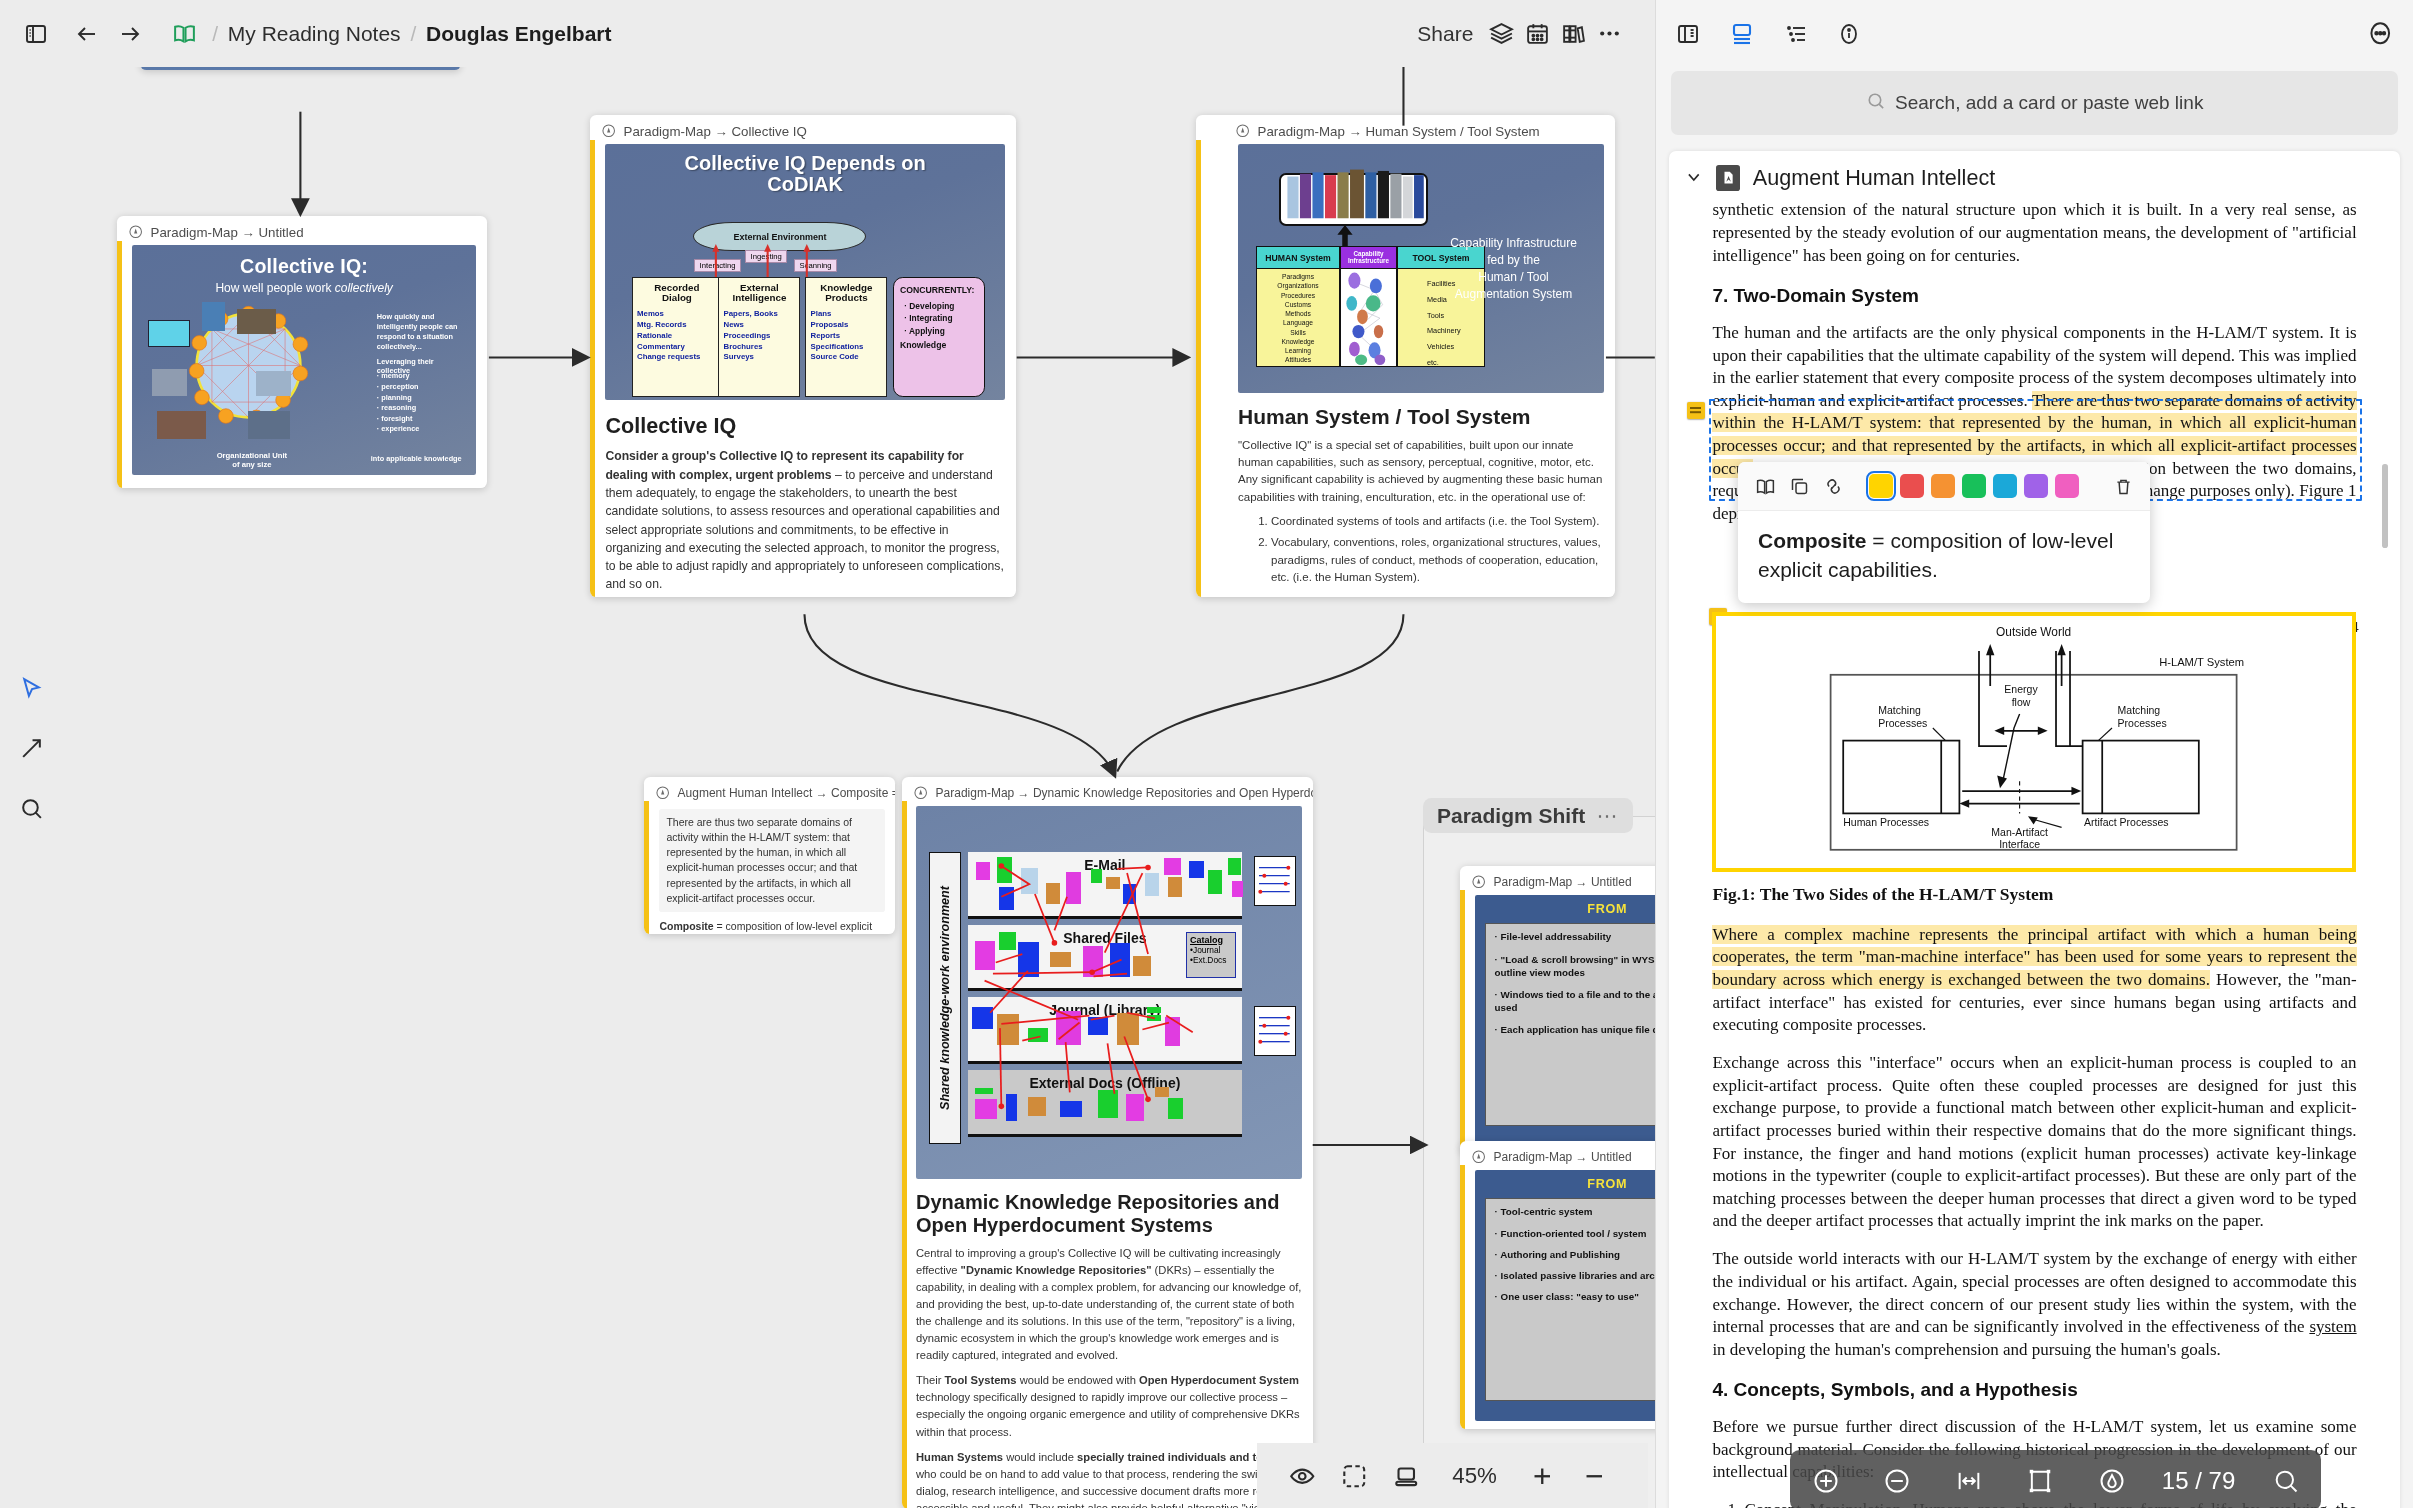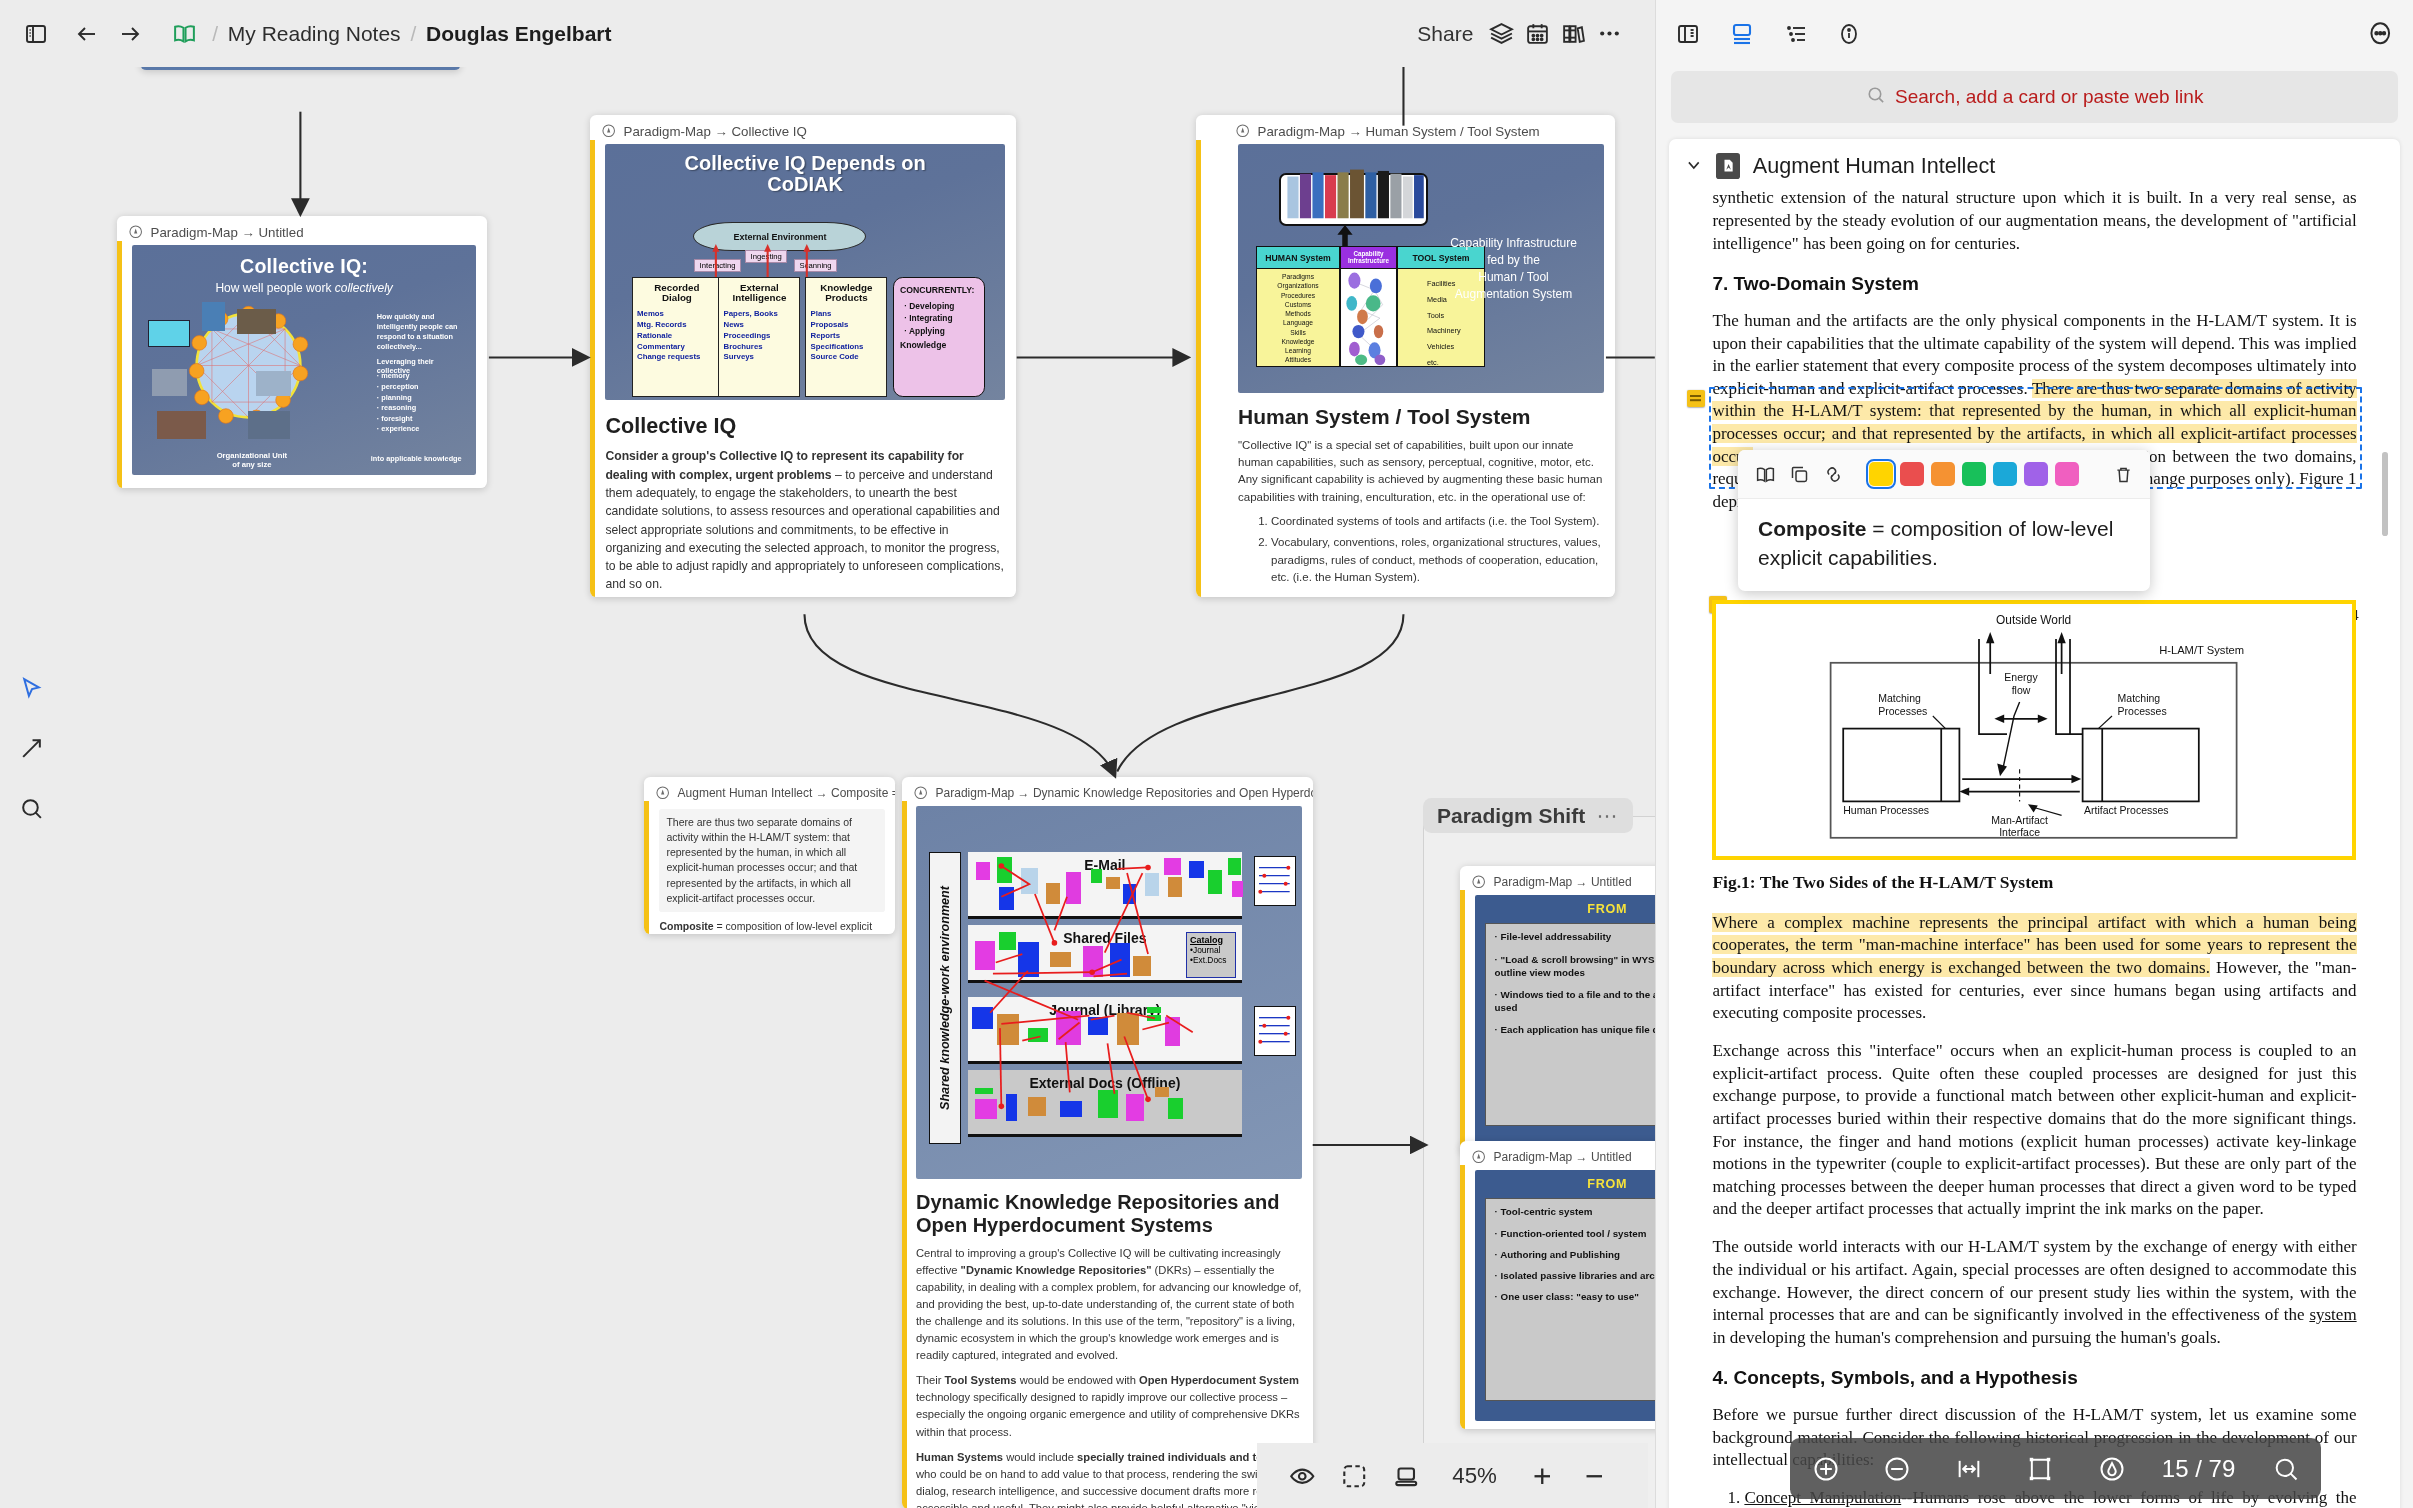--- a/index.html
+++ b/index.html
@@ -61,22 +61,22 @@
   .grouppill { position:absolute; background:#dedede; border-radius:8.4px; display:flex;
      align-items:center; gap:11.2px; padding:5.6px 14px; }
   .grouppill .gname { font-weight:700; font-size:21px; color:#3b3b3b; }
   .grouppill .gdots { color:#6d6d6d; font-size:21px; letter-spacing:1.4px;}
 
   
   .reader { position:relative; width:758px; height:1508px; background:#f4f4f4;
      border-left:0.7px solid #dcdcdc; }
   .reader-top { height:67px; display:flex; align-items:center; padding:0 15.4px; gap:19.6px; }
   .reader-top .r-icon { width:34px;height:34px;display:flex;align-items:center;justify-content:center;cursor:pointer;}
-  .searchbar { margin:4.2px 15.4px 0 15.4px; height:52px; background:#e6e6e6; border-radius:7px;
-     display:flex; align-items:center; justify-content:center; gap:9.8px; color:#b91c1c; font-size:19px; cursor:text;}
+  .searchbar { margin:4.2px 15.4px 0 15.4px; height:64px; background:#e6e6e6; border-radius:7px;
+     display:flex; align-items:center; justify-content:center; gap:9.8px; color:#404040; font-size:19px; cursor:text;}
   .doc-card { margin:15.4px 12.6px 0 12.6px; background:#fff; border-radius:7px;
      box-shadow:0 0.7px 4.2px rgba(0,0,0,.10); height:1411px; position:relative; overflow:hidden;}
   .doc-head { display:flex; align-items:center; gap:12.6px; padding:14px 15.4px 8.4px 15.4px; }
   .pdfbadge { width:24px;height:26.5px;background:#4a4a4a;border-radius:2.8px; display:flex;
      align-items:center;justify-content:center;color:#fff;font-size:13.3px;font-weight:700;}
   .doc-title { font-size:21.6px; color:#1d1d1d; }
   .pdfpage { position:relative; margin:0 9.8px; background:#fff; height:1327px; overflow:hidden;}
   .pdftext { font-family:"Liberation Serif", serif; font-size:17px; line-height:1.33; color:#111;
      text-align:justify; padding:0 34px; }
   .pdftext p { margin:0 0 15.4px 0; }
@@ -531,21 +531,21 @@
             <div style="position:absolute;left:138px;top:25px;width:14px;height:11.2px;background:#d08b3a"></div>
             <div style="position:absolute;left:155px;top:32px;width:12.6px;height:19.6px;background:#1536e8"></div>
             <div style="position:absolute;left:177px;top:21px;width:14px;height:22.3px;background:#b9d4ea"></div>
             <div style="position:absolute;left:196px;top:5.6px;width:17px;height:17px;background:#e33ce3"></div>
             <div style="position:absolute;left:221px;top:8.4px;width:15.4px;height:17px;background:#1536e8"></div>
             <div style="position:absolute;left:200px;top:25px;width:14px;height:19.6px;background:#d08b3a"></div>
             <div style="position:absolute;left:240px;top:18px;width:14px;height:24px;background:#19cf2e"></div>
             <div style="position:absolute;left:260px;top:5.6px;width:12.6px;height:17px;background:#19cf2e"></div>
             <div style="position:absolute;left:264px;top:29px;width:11.2px;height:15.4px;background:#e33ce3"></div>
           </div>
-          <div style="position:absolute;left:52px;top:119px;right:60px;height:58px;background:#f4f4f4;border-bottom:3.5px solid #111">
+          <div style="position:absolute;left:52px;top:119px;right:60px;height:66px;background:#f4f4f4;border-bottom:3.5px solid #111">
             <div style="text-align:center;font-weight:700;font-size:14px;color:#111;padding-top:4.2px">Shared Files</div>
             <div style="position:absolute;left:7px;top:15.4px;width:19.6px;height:29px;background:#e33ce3"></div>
             <div style="position:absolute;left:31px;top:7px;width:17px;height:18px;background:#19cf2e"></div>
             <div style="position:absolute;left:50px;top:17px;width:21px;height:35px;background:#1536e8"></div>
             <div style="position:absolute;left:82px;top:26.5px;width:21px;height:15.4px;background:#d08b3a"></div>
             <div style="position:absolute;left:115px;top:21px;width:19.6px;height:31px;background:#e03ce0"></div>
             <div style="position:absolute;left:142px;top:18px;width:19.6px;height:34px;background:#1536e8"></div>
             <div style="position:absolute;left:165px;top:31px;width:18px;height:19.6px;background:#d08b3a"></div>
             <div style="position:absolute;right:5.6px;top:7px;width:50px;height:46px;background:#c9c9c9;border:1.4px solid #2030a8;padding:1.4px 2.8px">
               <div style="font-weight:700;font-size:9px;text-decoration:underline">Catalog</div>

